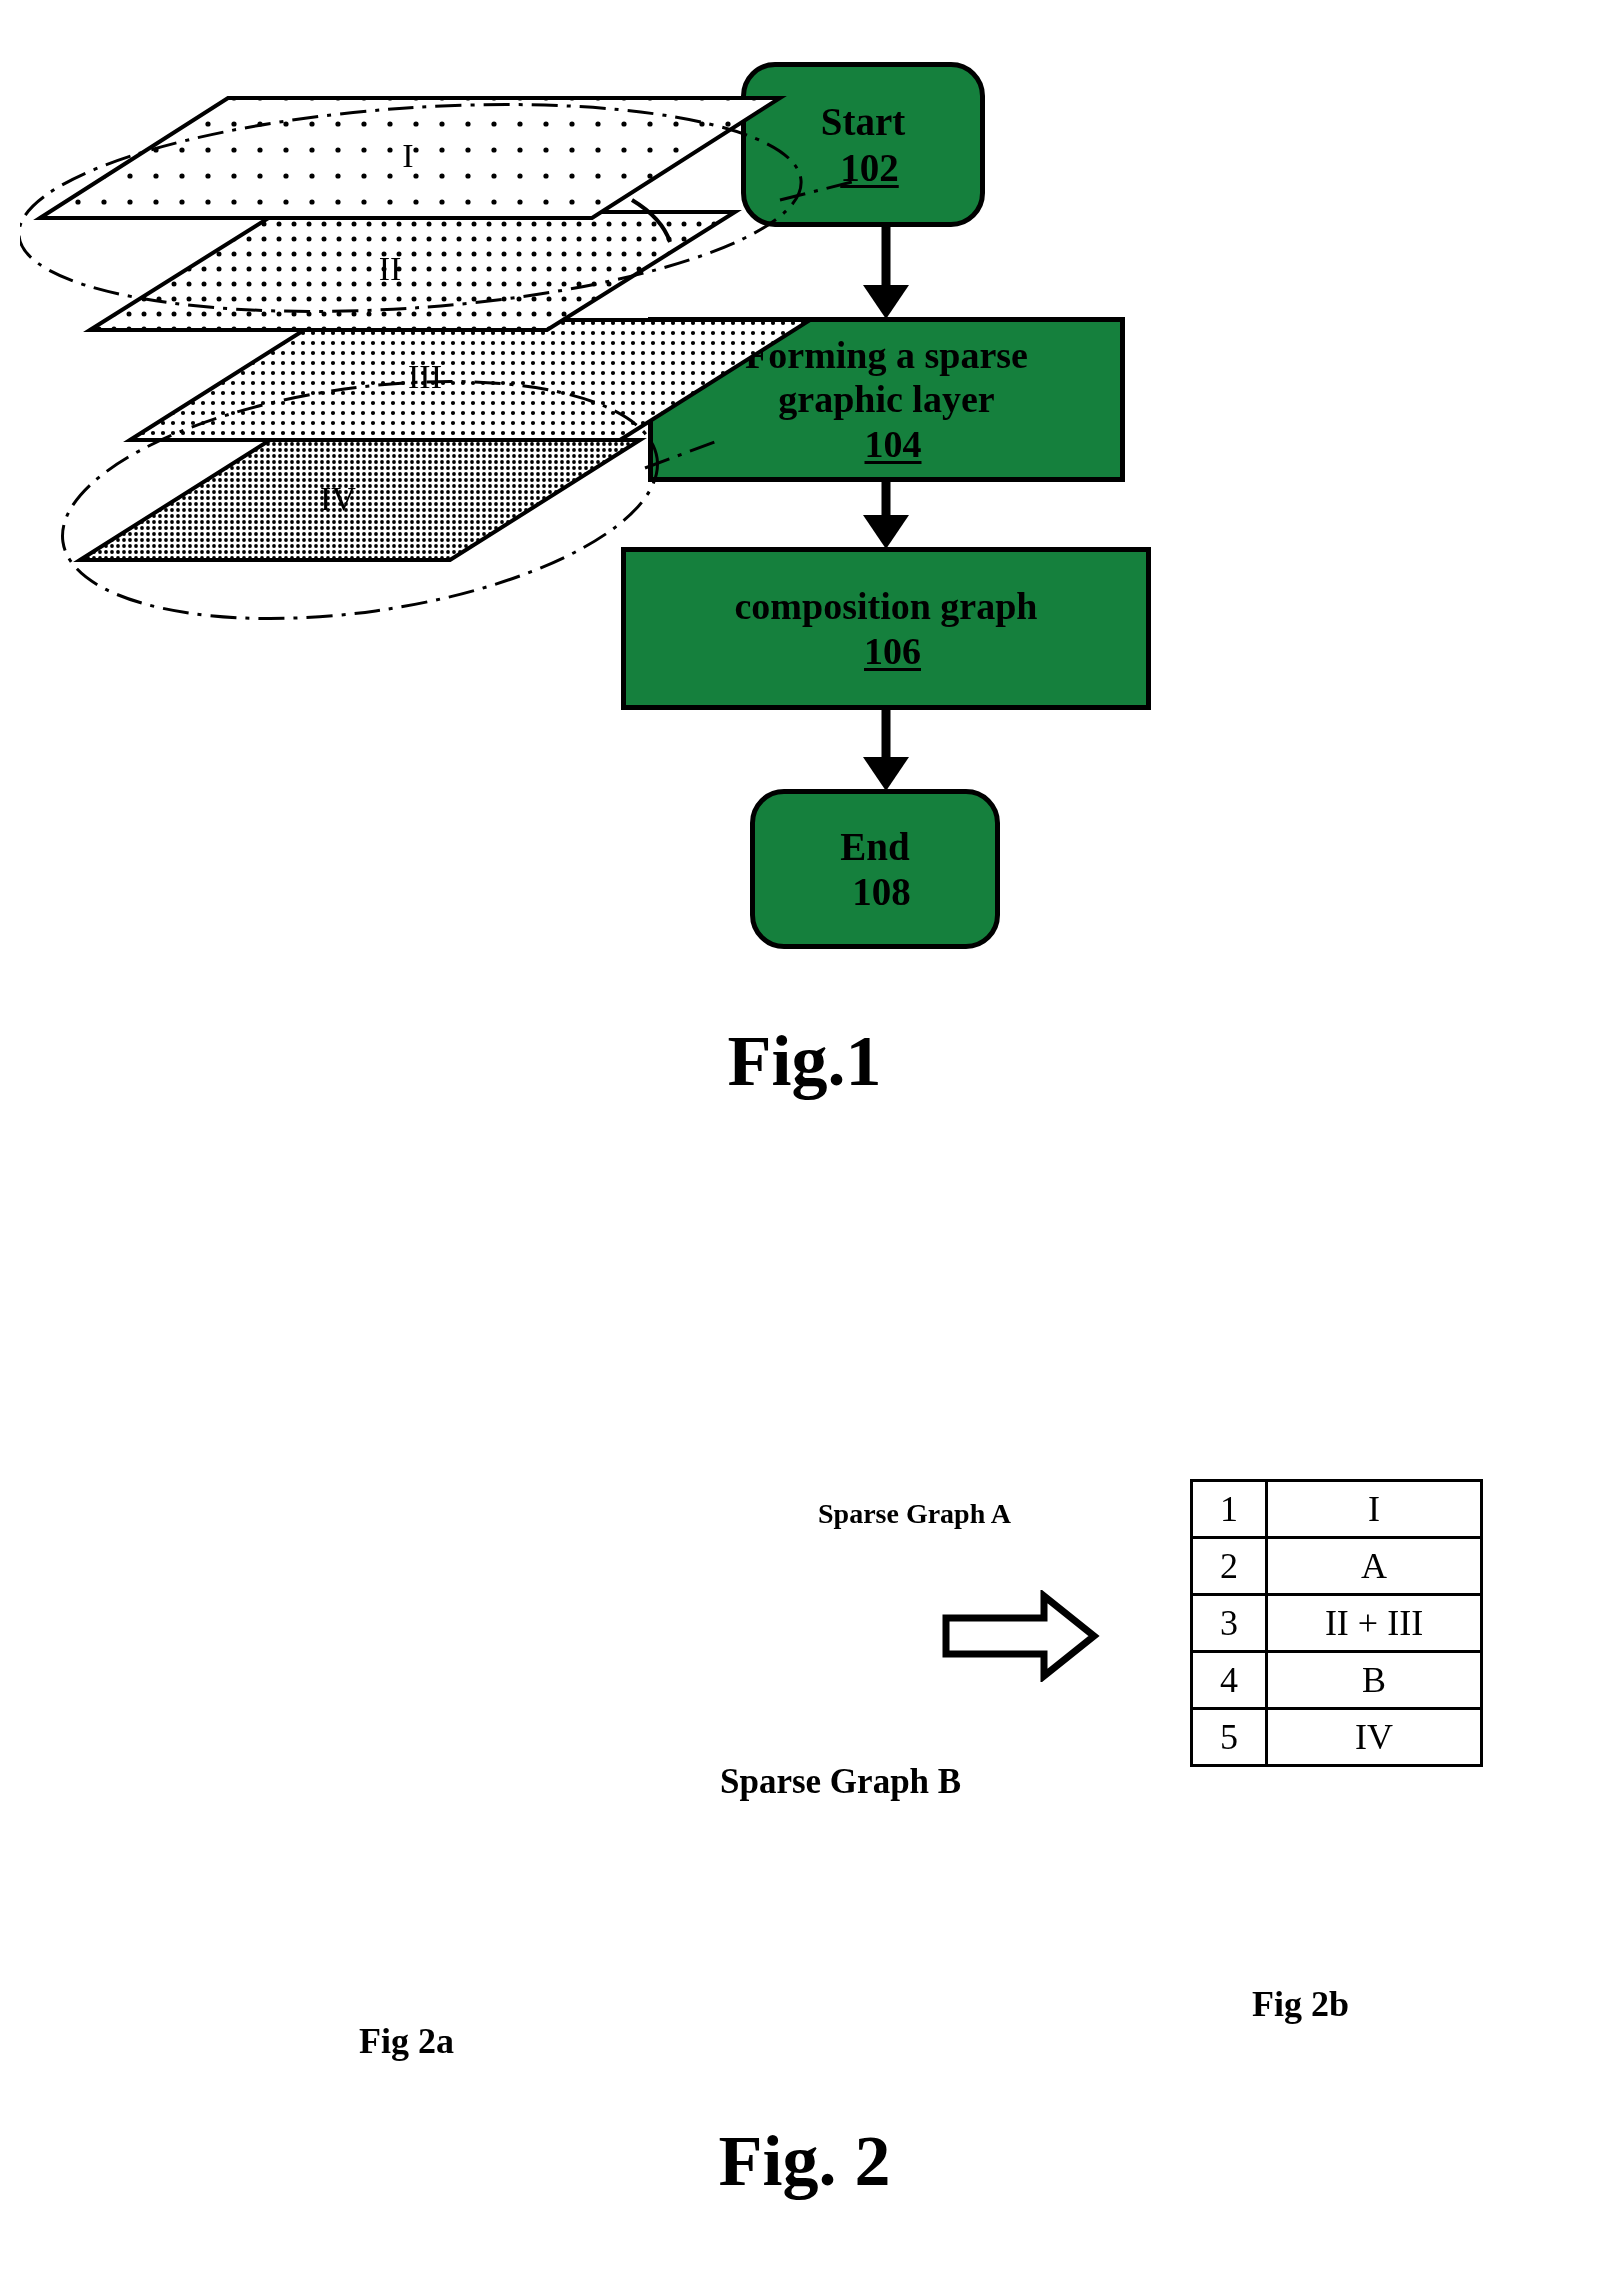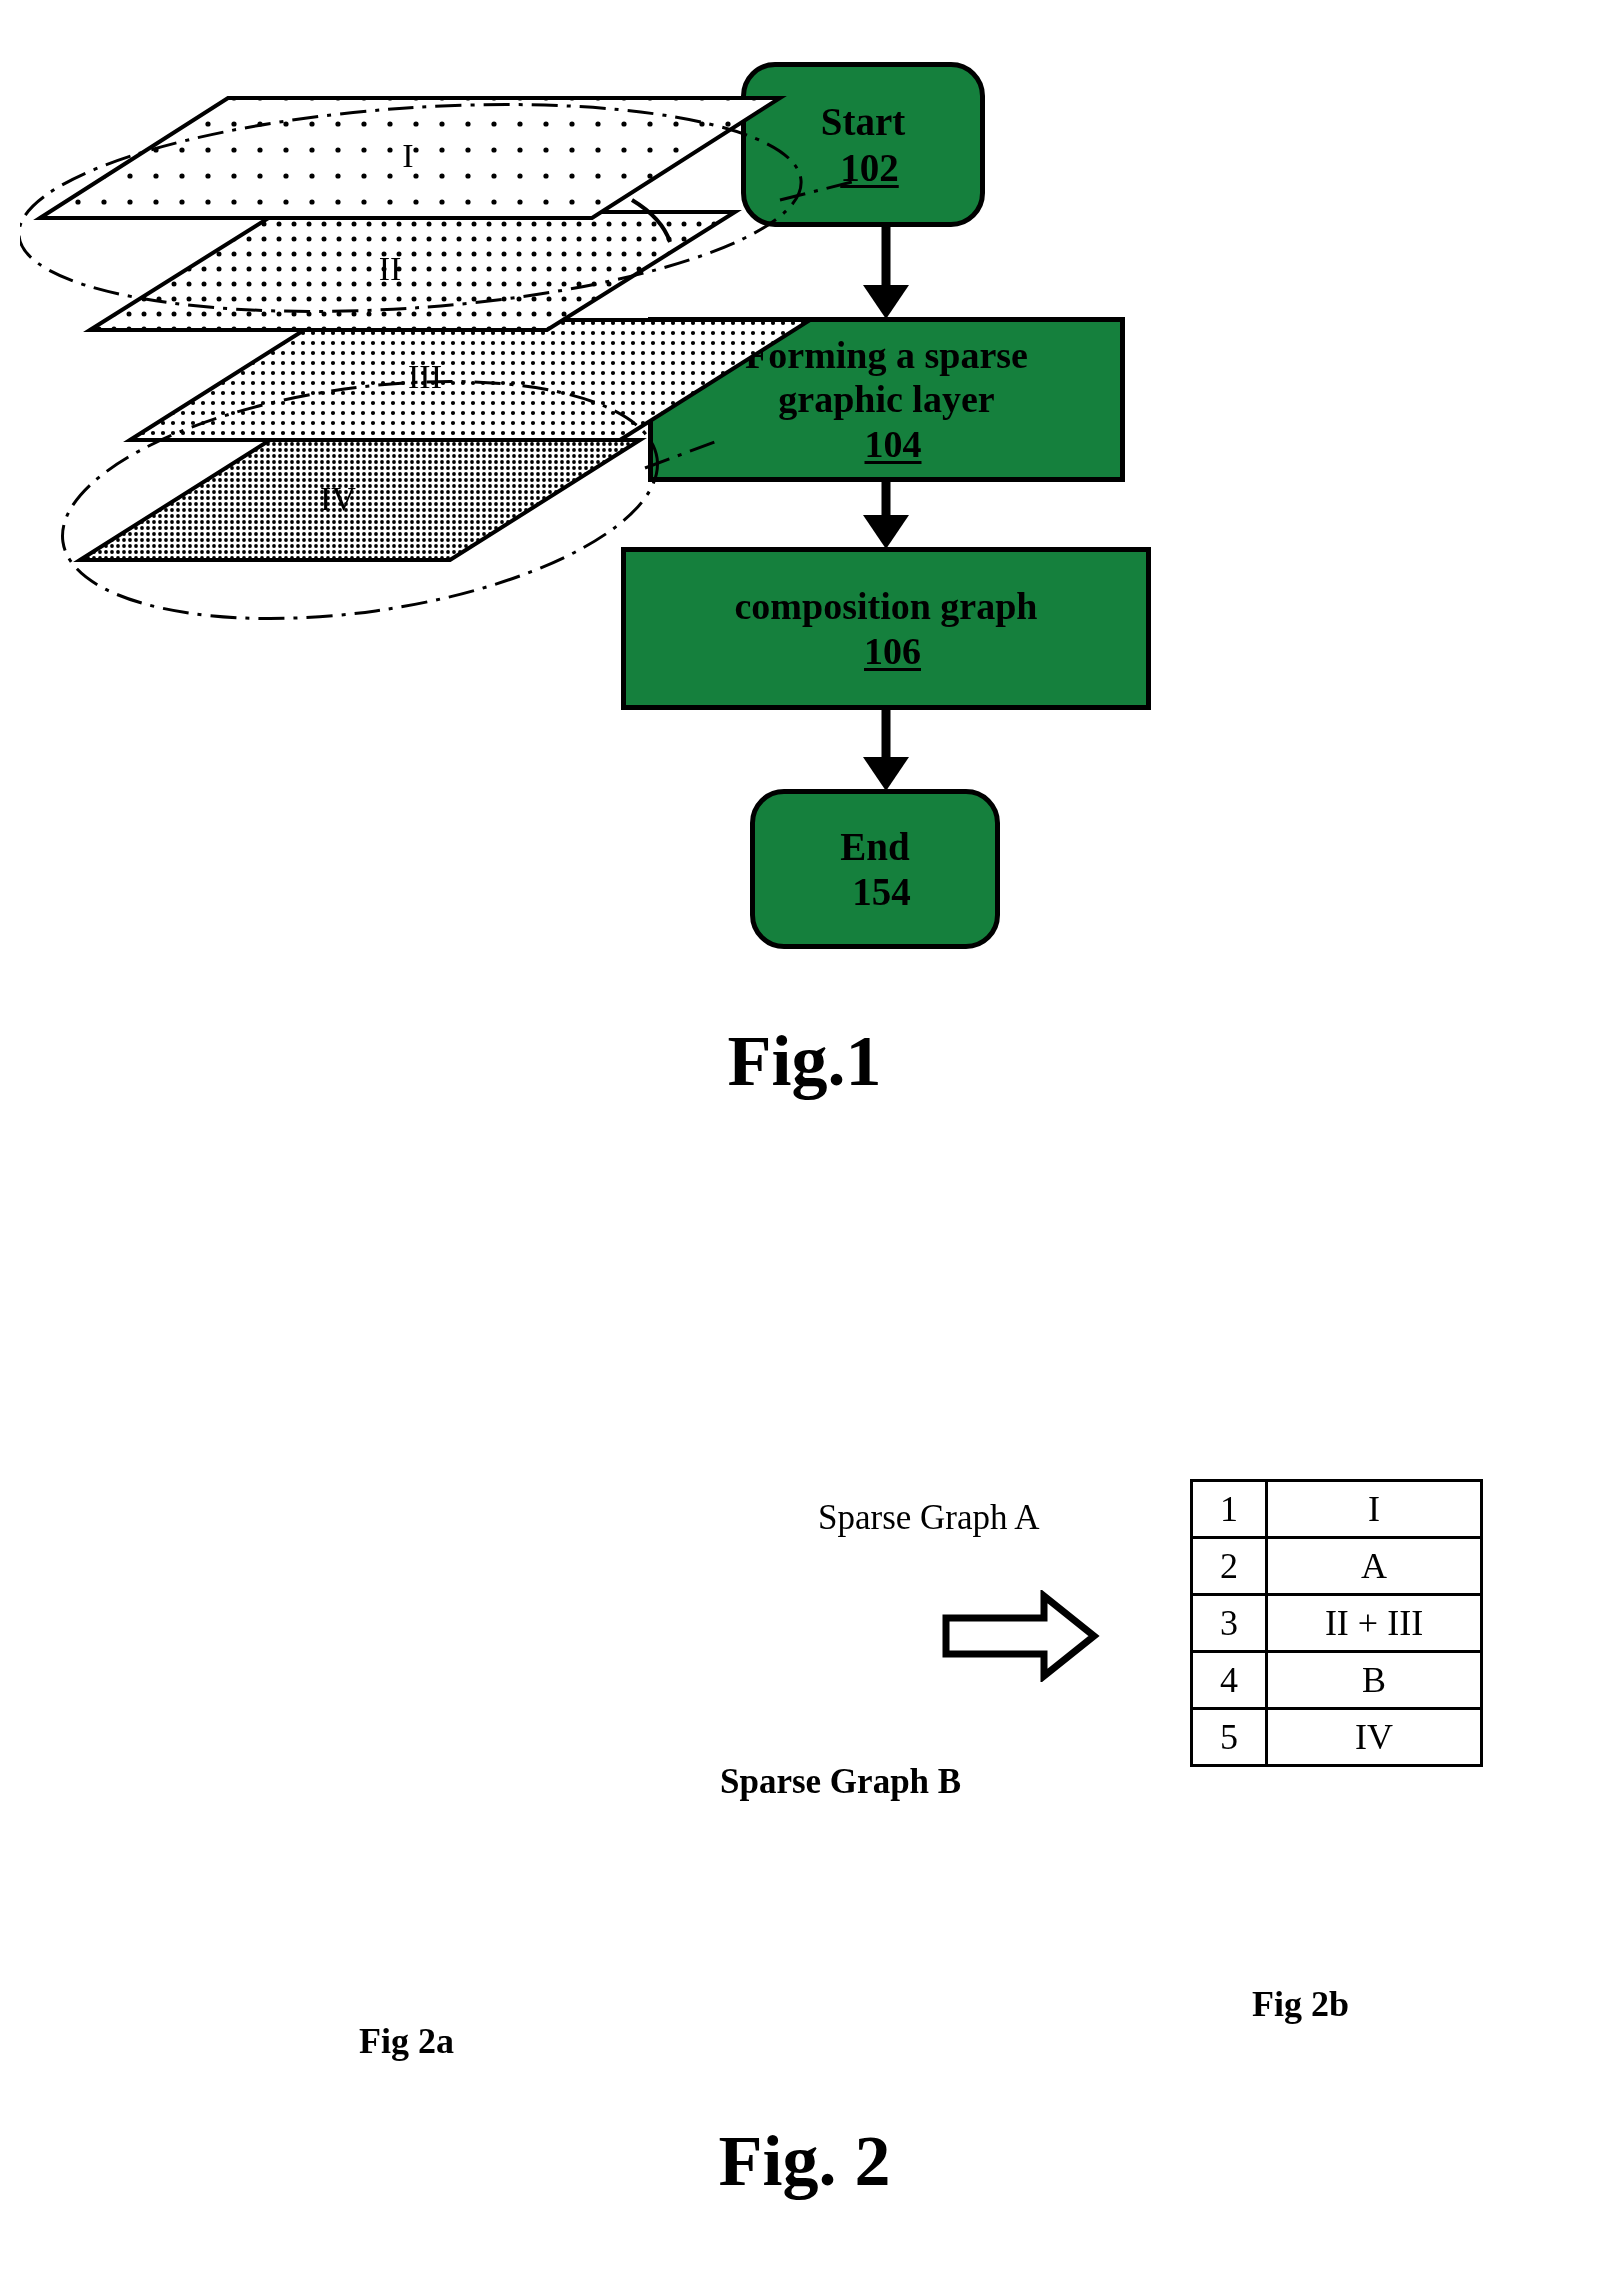--- a/index.html
+++ b/index.html
@@ -92,21 +92,21 @@
     font-size: 72px;
     font-weight: bold;
     letter-spacing: 0px;
   }
 
   #layers-svg { position: absolute; left: 20px; top: 40px; }
 
   .lbl-sparse-a {
     position: absolute;
     left: 818px; top: 1498px;
-    font-size: 35px; font-weight: normal;
+    font-size: 28px; font-weight: bold;
     white-space: nowrap;
   }
   .lbl-sparse-b {
     position: absolute;
     left: 720px; top: 1762px;
     font-size: 35px; font-weight: bold;
     white-space: nowrap;
   }
 
   
@@ -179,21 +179,21 @@
     <span class="line num u">106</span>
   </div>
 
   <div class="conn" id="conn-3">
     <div class="stem"></div>
     <div class="head"></div>
   </div>
 
   <div class="node terminal" id="node-end">
     <span class="line">End</span>
-    <span class="line num">154</span>
+    <span class="line num">108</span>
   </div>
 
   <div id="fig1-caption">Fig.1</div>
 </div>
 
 <div>
 
   <svg id="layers-svg" width="960" height="700" viewBox="0 0 960 700">
     <defs>
       <pattern id="dots1" width="26" height="26" patternUnits="userSpaceOnUse">

